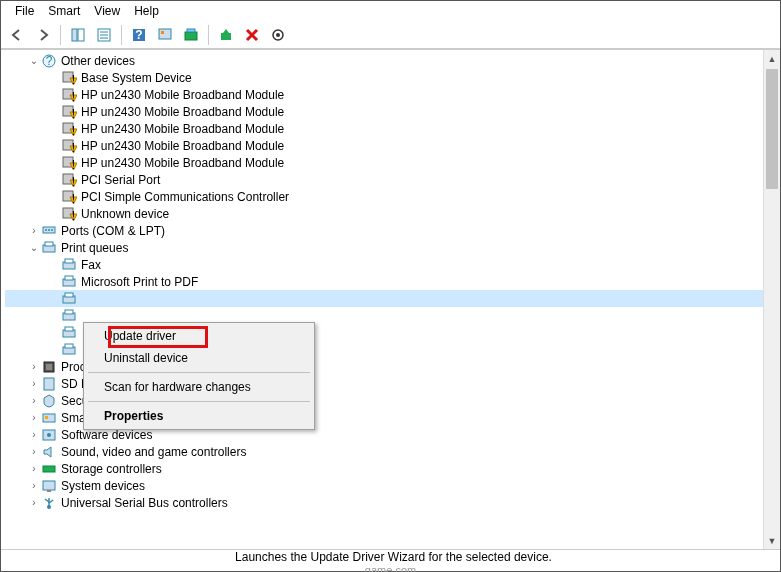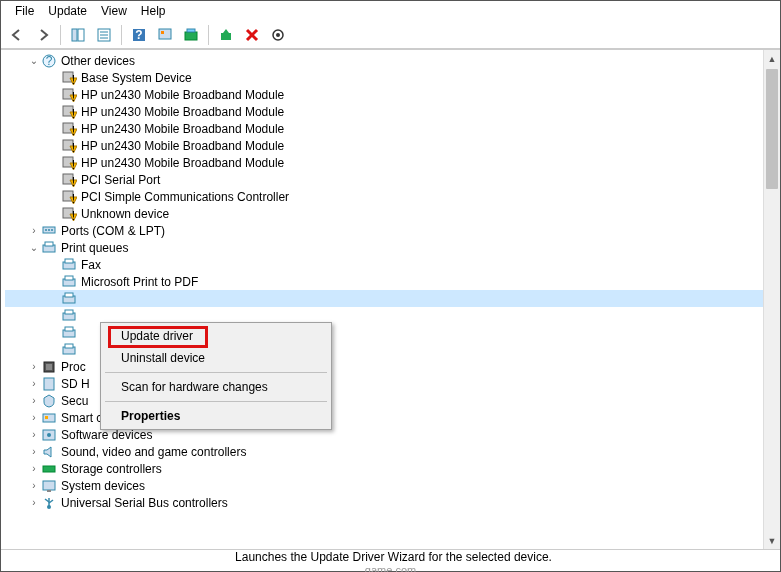--- a/index.html
+++ b/index.html
@@ -14,39 +14,39 @@
 .menuitem { padding: 2px 6px; cursor: default; }
 .toolbar { height: 28px; display: flex; align-items: center; padding: 2px 4px; border-bottom: 1px solid #ccc; gap: 2px; }
 .tbtn { width: 24px; height: 24px; display: flex; align-items: center; justify-content: center; cursor: default; border: 1px solid transparent; }
 .tsep { width: 1px; height: 20px; background: #ccc; margin: 0 3px; }
 .tree-container { flex: 1; overflow: auto; position: relative; border-top: 1px solid #ccc; }
 .tree { padding: 2px 0 2px 4px; }
 .node { display: flex; align-items: center; height: 17px; white-space: nowrap; cursor: default; }
 .arrow { width: 14px; height: 14px; display: flex; align-items: center; justify-content: center; font-size: 10px; color: #666; }
 .nicon { width: 16px; height: 16px; margin-right: 4px; display: flex; align-items: center; justify-content: center; }
 .sel { background: #cde8ff; }
-.ctx { position: absolute; left: 99px; top: 321px; width: 232px; background: #f0f0f0; border: 1px solid #a0a0a0; box-shadow: 2px 2px 4px rgba(0,0,0,0.3); padding: 2px; }
+.ctx { position: absolute; left: 82px; top: 321px; width: 232px; background: #f0f0f0; border: 1px solid #a0a0a0; box-shadow: 2px 2px 4px rgba(0,0,0,0.3); padding: 2px; }
 .ctx-item { height: 22px; display: flex; align-items: center; padding-left: 18px; cursor: default; }
 .ctx-sep { height: 1px; background: #c0c0c0; margin: 3px 2px; }
 .highlight-box { position: absolute; left: 107px; top: 325px; width: 100px; height: 22px; border: 3px solid #d11; pointer-events: none; z-index: 10; }
 .statusbar { height: 22px; border-top: 1px solid #ccc; display: flex; align-items: center; padding-left: 6px; font-size: 12px; justify-content: space-between; flex-direction: column; }
 .watermark { font-size: 11px; color: #999; padding-right: 6px; }
 .scrollbar-v { position: absolute; right: 0; top: 0; bottom: 0; width: 17px; background: #f0f0f0; border-left: 1px solid #ddd; }
 .sbarrow { height: 17px; display: flex; align-items: center; justify-content: center; font-size: 9px; color: #555; }
 .sbthumb { position: absolute; left: 2px; right: 2px; top: 19px; height: 120px; background: #c1c1c1; border-radius: 1px; }
 </style>
 </head>
 <body>
 
 <div class="window">
 
 
   <div class="menubar">
     <div class="menuitem">File</div>
-    <div class="menuitem">Update</div>
+    <div class="menuitem">Smart</div>
     <div class="menuitem">View</div>
     <div class="menuitem">Help</div>
   </div>
 
   <div class="toolbar">
     <div class="tbtn">
         <svg width="14" height="14">
           <path d="M9 2 L3 7 L9 12" fill="none" stroke="#555" stroke-width="2"></path>
         </svg>
       </div>

